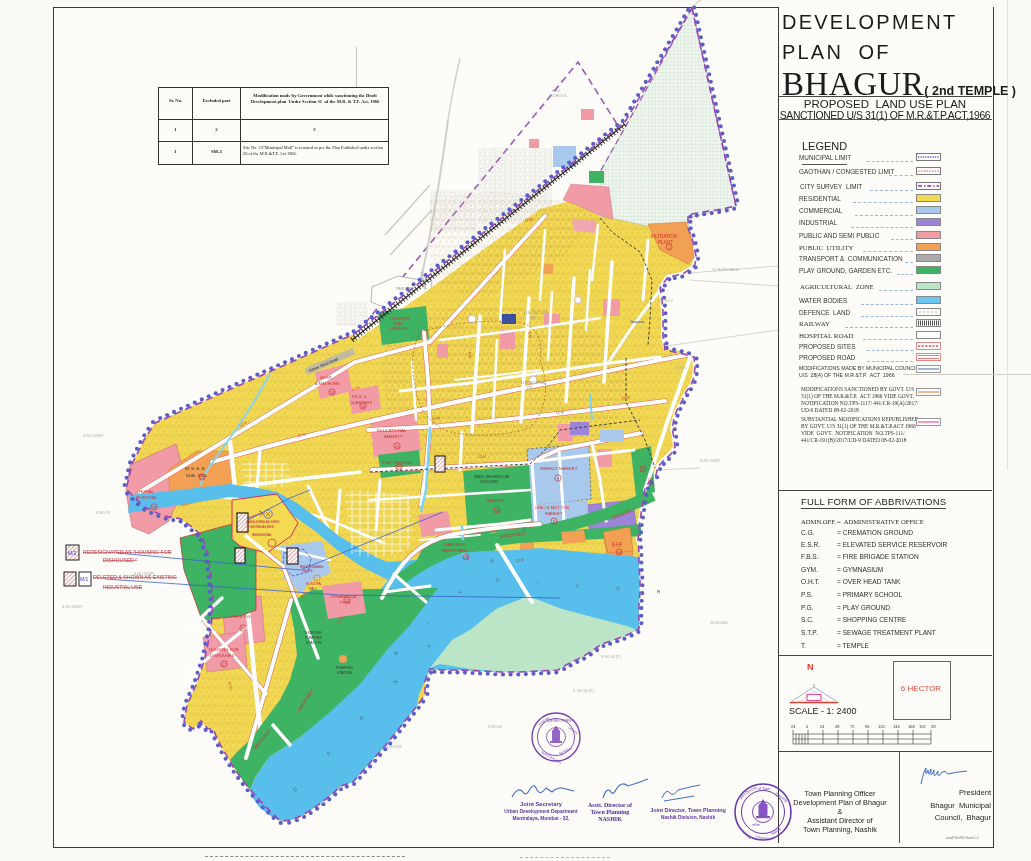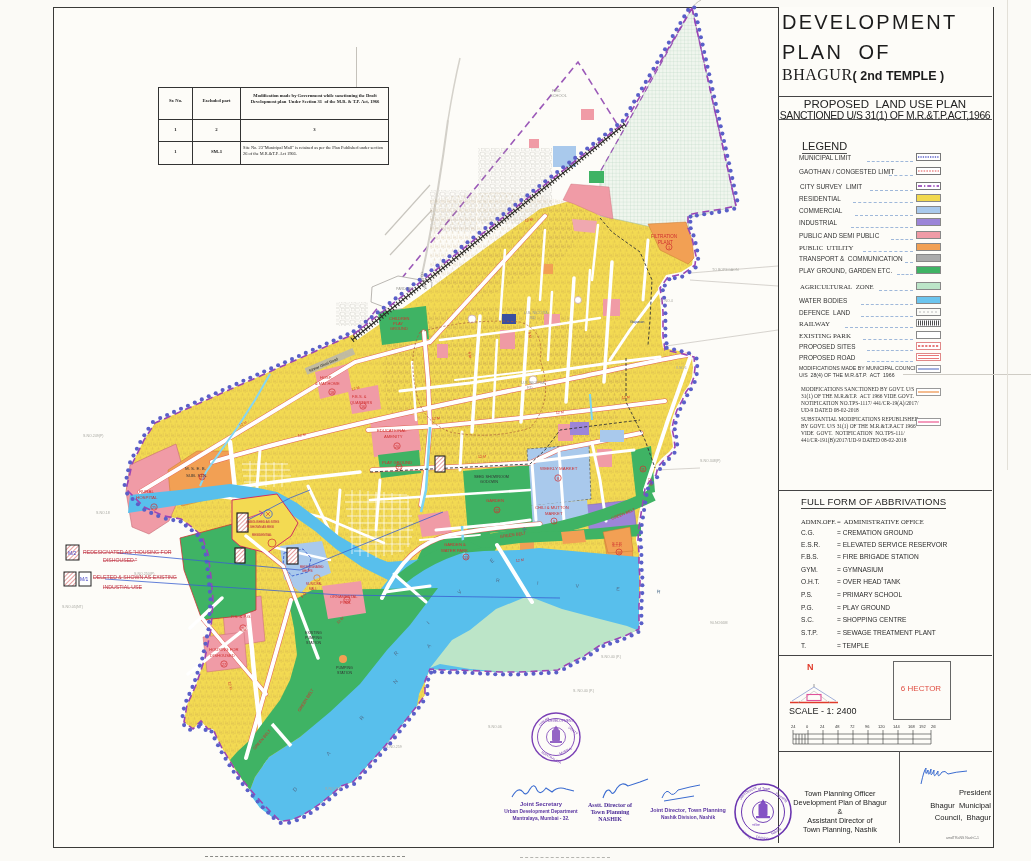--- a/index.html
+++ b/index.html
@@ -862,32 +862,32 @@
 
 <div class="abs" style="left:903px;top:374px;width:128px;border-top:0.8px solid #cfccc5;"></div>
 <div class="abs" style="left:1007px;top:0px;height:470px;border-left:1px solid #e3e0d8;"></div>
 
 <div class="abs" style="left:205px;top:856px;width:200px;border-top:1.6px dashed #8a8a86;"></div>
 <div class="abs" style="left:520px;top:857px;width:90px;border-top:1px dashed #b5b5b0;"></div>
 
 <div class="abs" style="left:782px;top:8px;width:206px;height:88px;color:#1c1c1c;">
   <div class="abs" style="left:0;top:3px;font-size:20px;letter-spacing:2.2px;">DEVELOPMENT</div>
   <div class="abs" style="left:0;top:33px;font-size:20px;letter-spacing:2.2px;text-align:center;">PLAN&nbsp; OF</div>
-  <div class="abs" style="left:0;top:58px;white-space:nowrap;"><span style="font-family:'Liberation Serif',serif;font-size:16px;letter-spacing:0.5px;">BHAGUR</span><span style="font-size:12.5px;font-weight:bold;">( 2nd TEMPLE )</span></div>
+  <div class="abs" style="left:0;top:58px;white-space:nowrap;"><span style="font-family:'Liberation Serif',serif;font-size:33px;letter-spacing:0.5px;">BHAGUR</span><span style="font-size:12.5px;font-weight:bold;">( 2nd TEMPLE )</span></div>
 </div>
 
 <div class="abs" style="left:778px;top:96px;width:214px;border-top:1.2px solid #444;"></div>
 
 <div class="abs" style="left:779px;top:98px;width:212px;color:#222;text-align:center;">
   <div style="font-size:11.5px;">PROPOSED&nbsp; LAND USE PLAN</div>
   <div style="font-size:10.4px;letter-spacing:-0.4px;white-space:nowrap;">SANCTIONED U/S 31(1) OF M.R.&amp;T.P.ACT,1966</div>
 </div>
 <div class="abs" style="left:778px;top:119px;width:214px;border-top:1px solid #555;"></div>
 
-<div class="abs" style="left:802px;top:140px;font-size:11px;color:#222;border-bottom:1px solid #555;padding-bottom:1px;">LEGEND</div>
+<div class="abs" style="left:802px;top:140px;font-size:11px;color:#222;border-bottom:1px solid #555;padding-bottom:12px;">LEGEND</div>
 
 <div class="abs" id="legend" style="left:797px;top:154px;width:190px;font-size:6.4px;color:#333;">
   <div class="abs" style="left:70px;top:7px;width:46px;border-top:1.1px dashed #9fb8da;"></div>
   <div class="abs" style="left:92px;top:21px;width:24px;border-top:1.1px dashed #9fb8da;"></div>
   <div class="abs" style="left:73px;top:36px;width:43px;border-top:1.1px dashed #9fb8da;"></div>
   <div class="abs" style="left:56px;top:48px;width:60px;border-top:1.1px dashed #9fb8da;"></div>
   <div class="abs" style="left:58px;top:61px;width:58px;border-top:1.1px dashed #9fb8da;"></div>
   <div class="abs" style="left:54px;top:73px;width:62px;border-top:1.1px dashed #9fb8da;"></div>
   <div class="abs" style="left:94px;top:85px;width:22px;border-top:1.1px dashed #9fb8da;"></div>
   <div class="abs" style="left:66px;top:97px;width:50px;border-top:1.1px dashed #9fb8da;"></div>
@@ -954,21 +954,21 @@
   <div class="abs" style="left:2px;top:155px;">DEFENCE&nbsp; LAND</div>
   <div class="abs lg" style="left:119px;top:154px;"><svg width="25" height="8">
         <rect x="0.5" y="0.5" width="24" height="7" fill="#fbfbf7" stroke="#888"></rect>
         <line x1="3" y1="4" x2="22" y2="4" stroke="#bbb" stroke-width="1" stroke-dasharray="2,2"></line>
       </svg></div>
   <div class="abs" style="left:2px;top:166px;font-family:'Liberation Serif',serif;font-size:7px;">RAILWAY</div>
   <div class="abs lg" style="left:119px;top:165px;"><svg width="25" height="8">
         <rect x="0.5" y="0.5" width="24" height="7" fill="#fff" stroke="#888"></rect>
         <line x1="2" y1="4" x2="23" y2="4" stroke="#222" stroke-width="5" stroke-dasharray="0.8,1.2"></line>
       </svg></div>
-  <div class="abs" style="left:2px;top:178px;font-family:'Liberation Serif',serif;font-size:7px;">EXISTING PARK</div>
+  <div class="abs" style="left:2px;top:178px;font-family:'Liberation Serif',serif;font-size:7px;">HOSPITAL ROAD</div>
   <div class="abs lg" style="left:119px;top:177px;"><svg width="25" height="8">
         <rect x="0.5" y="0.5" width="24" height="7" fill="#fff" stroke="#888"></rect>
       </svg></div>
   <div class="abs" style="left:2px;top:189px;">PROPOSED SITES</div>
   <div class="abs lg" style="left:119px;top:188px;"><svg width="25" height="8">
         <rect x="0.5" y="0.5" width="24" height="7" fill="#fff" stroke="#e08888"></rect>
         <line x1="2" y1="4" x2="23" y2="4" stroke="#e05050" stroke-width="1.5" stroke-dasharray="2.2,1.4"></line>
       </svg></div>
   <div class="abs" style="left:2px;top:200px;">PROPOSED ROAD</div>
   <div class="abs lg" style="left:119px;top:199px;"><svg width="25" height="8">

